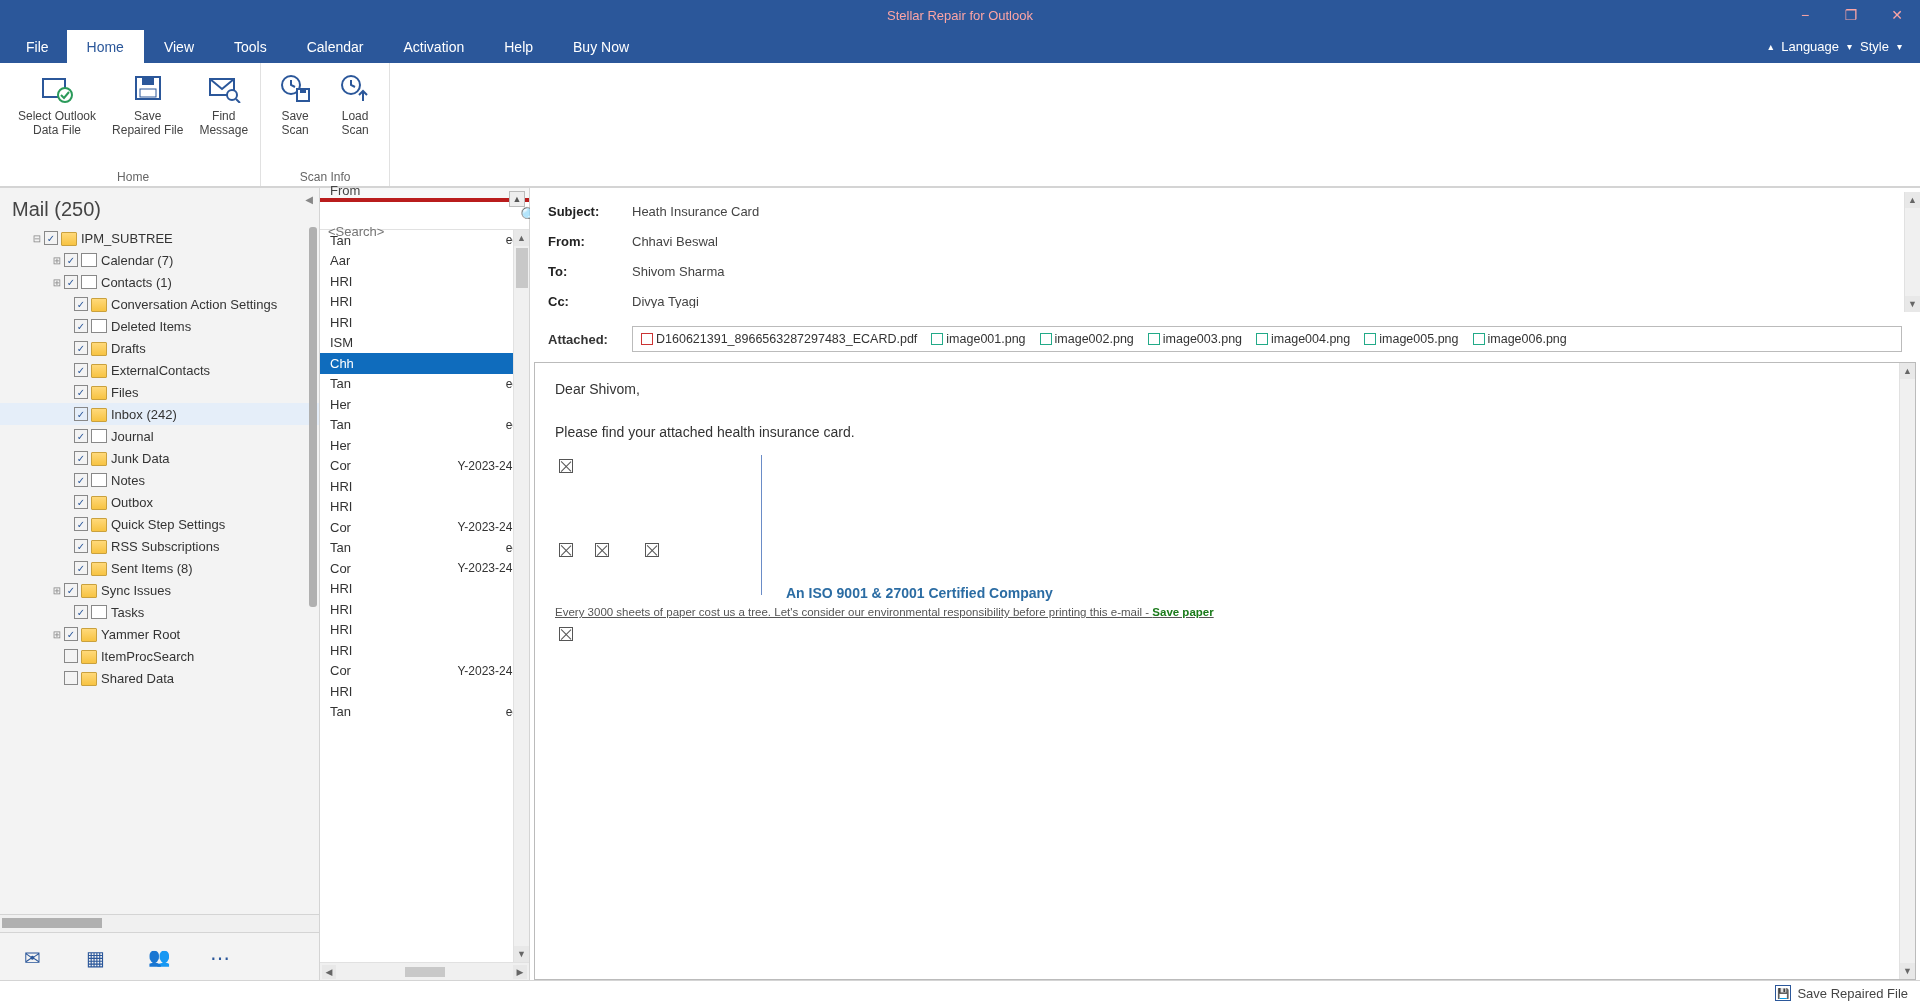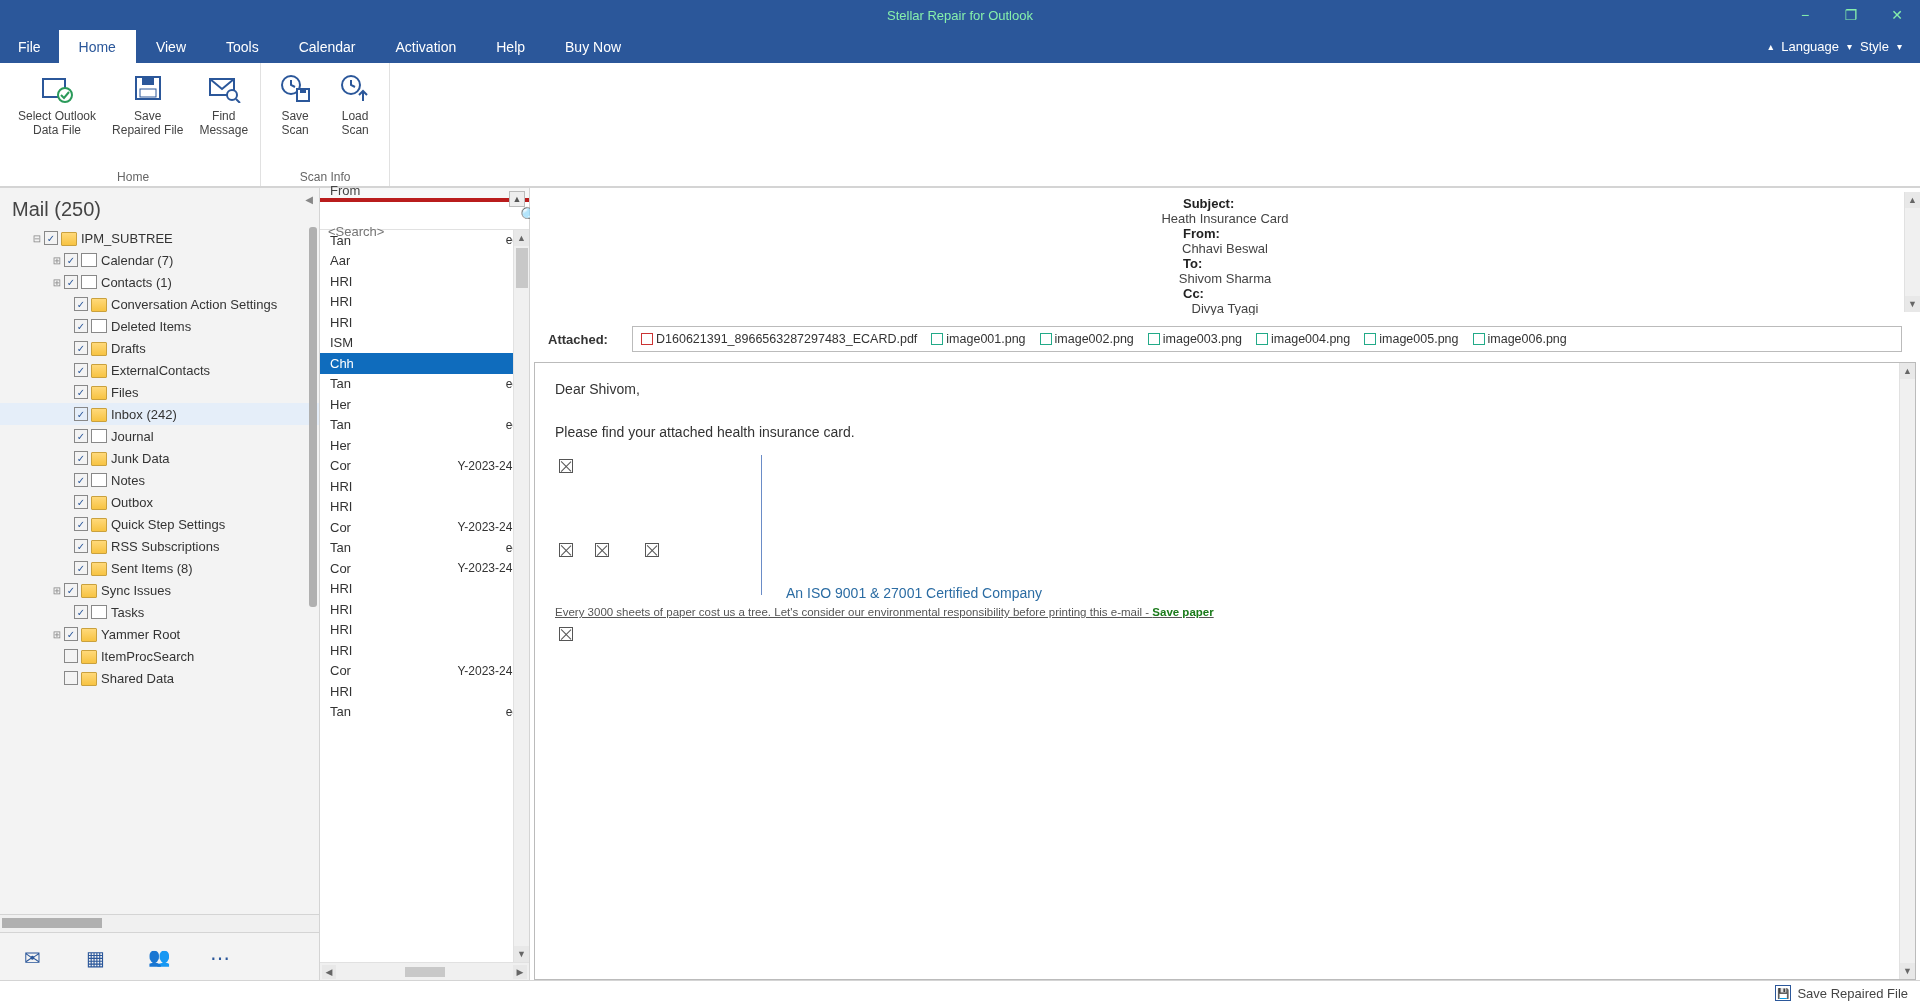--- a/index.html
+++ b/index.html
@@ -1,25 +1,25 @@
 <!DOCTYPE html>
 <html><head>
 <meta charset="utf-8">
 <style>
 * { margin: 0; padding: 0; box-sizing: border-box; font-family: "Segoe UI", Arial, sans-serif; }
 body { width: 1920px; height: 1005px; overflow: hidden; background: #fff; font-size: 13px; color: #333; display: flex; flex-direction: column; }
 
 
-.titlebar { background: #2b579a; color: #86efac; height: 30px; display: flex; align-items: center; justify-content: center; position: relative; }
+.titlebar { background: #2b579a; color: #fca5a5; height: 30px; display: flex; align-items: center; justify-content: center; position: relative; }
 .titlebar .title { font-size: 13px; }
 .titlebar .winctrls { position: absolute; right: 0; top: 0; display: flex; height: 100%; }
 .titlebar .winctrls div { width: 46px; display: flex; align-items: center; justify-content: center; font-size: 14px; cursor: default; }
 
 
-.menubar { background: #2b579a; color: #fff; height: 33px; display: flex; align-items: stretch; padding-left: 0; position: relative; }
+.menubar { background: #2b579a; color: #fff; height: 33px; display: flex; align-items: stretch; padding-left: 8px; position: relative; }
 .menubar .tab { padding: 0 20px; display: flex; align-items: center; font-size: 14px; }
 .menubar .tab.file { padding: 0 18px; }
 .menubar .tab.active { background: #fff; color: #2b579a; }
 .menubar .right { margin-left: auto; display: flex; align-items: center; padding-right: 14px; font-size: 13px; gap: 4px; }
 .menubar .caret { font-size: 10px; padding: 0 4px; }
 
 
 .ribbon { background: #fff; border-bottom: 1px solid #d4d4d4; height: 124px; display: flex; padding-left: 6px; }
 .ribbon-group { display: flex; flex-direction: column; align-items: center; border-right: 1px solid #e1e1e1; padding: 4px 4px 0 4px; }
 .ribbon-group .items { display: flex; flex: 1; }
@@ -72,21 +72,21 @@
 .ml-vscroll .up, .ml-vscroll .dn { height: 16px; background: #e8e8e8; display: flex; align-items: center; justify-content: center; font-size: 9px; color: #666; }
 .ml-vscroll .dn { position: absolute; bottom: 0; width: 100%; }
 .ml-vscroll .thumb { position: absolute; left: 2px; top: 18px; width: 12px; height: 40px; background: #c8c8c8; }
 .ml-hscroll { height: 18px; background: #f0f0f0; border-top: 1px solid #e1e1e1; display: flex; justify-content: space-between; padding: 0 2px; align-items: center; }
 .ml-hscroll .ar { width: 14px; height: 14px; background: #e8e8e8; display: flex; align-items: center; justify-content: center; font-size: 9px; color: #666; }
 .ml-hscroll .th { width: 40px; height: 10px; background: #c8c8c8; }
 
 
 .preview { flex: 1; background: #fff; display: flex; flex-direction: column; min-width: 0; position: relative; }
 .hdr-fields { padding: 8px 18px 4px; position: relative; }
-.hdr-row { display: flex; align-items: center; min-height: 30px; font-size: 13px; flex-direction: column; }
+.hdr-row { display: flex; align-items: center; min-height: 30px; font-size: 13px; }
 .hdr-row .lbl { width: 84px; font-weight: bold; color: #222; }
 .hdr-row .val { color: #444; }
 .hdr-row.clip .val { max-height: 14px; overflow: hidden; }
 .attach-row { display: flex; align-items: flex-start; padding: 6px 18px 8px; font-size: 13px; }
 .attach-row .lbl { width: 84px; font-weight: bold; padding-top: 6px; }
 .attach-box { flex: 1; border: 1px solid #bbb; padding: 5px 8px; display: flex; flex-wrap: wrap; gap: 6px 14px; }
 .att-item { display: inline-flex; align-items: center; gap: 3px; font-size: 12.5px; }
 .att-item .ai { width: 12px; height: 12px; border: 1px solid #c33; background: #fff; display: inline-block; }
 .att-item.img .ai { border: 1px solid #2a8; }
 .pv-vscroll { position: absolute; right: 0; top: 4px; width: 16px; background: #f0f0f0; border-left: 1px solid #e1e1e1; }
@@ -95,21 +95,21 @@
 .pv-vscroll .dn { position: absolute; bottom: 0; width: 100%; }
 
 .body-wrap { flex: 1; position: relative; margin: 2px 4px 0 4px; border: 1px solid #bbb; overflow: hidden; }
 .body-content { padding: 16px 20px; font-size: 14px; color: #333; line-height: 1.5; }
 .body-content .sig { font-family: "Times New Roman", serif; color: #4a6a9a; font-size: 18px; margin-top: 18px; }
 .body-content .imgph { display: inline-block; width: 14px; height: 14px; border: 1px solid #555; position: relative; margin: 4px; }
 .body-content .imgph::before, .body-content .imgph::after { content: ""; position: absolute; width: 120%; height: 1px; background: #555; top: 50%; left: -10%; transform-origin: center; }
 .body-content .imgph::before { transform: rotate(45deg); }
 .body-content .imgph::after { transform: rotate(-45deg); }
 .body-content .divline { display: inline-block; width: 1px; height: 140px; background: #6a8cc7; vertical-align: top; margin: 0 6px; }
-.body-content .iso { color: #2b6ca3; font-family: Tahoma, sans-serif; font-size: 14px; font-weight: 400; }
+.body-content .iso { color: #2b6ca3; font-family: Tahoma, sans-serif; font-size: 14px; font-weight: 700; }
 .body-content .eco { font-size: 11.5px; color: #555; text-decoration: underline; }
 .body-content .eco .save { color: #1a7a1a; font-weight: bold; }
 .pv-vscroll.h2 { top: 0; bottom: 0; height: auto; }
 
 
 .statusbar { height: 25px; background: #fff; border-top: 1px solid #d4d4d4; display: flex; align-items: center; justify-content: flex-end; padding-right: 12px; font-size: 13px; color: #444; gap: 6px; }
 .statusbar .sicon { width: 16px; height: 16px; border: 1px solid #2b579a; display: inline-flex; align-items: center; justify-content: center; font-size: 10px; color: #2b579a; }
 </style>
 </head>
 <body>

